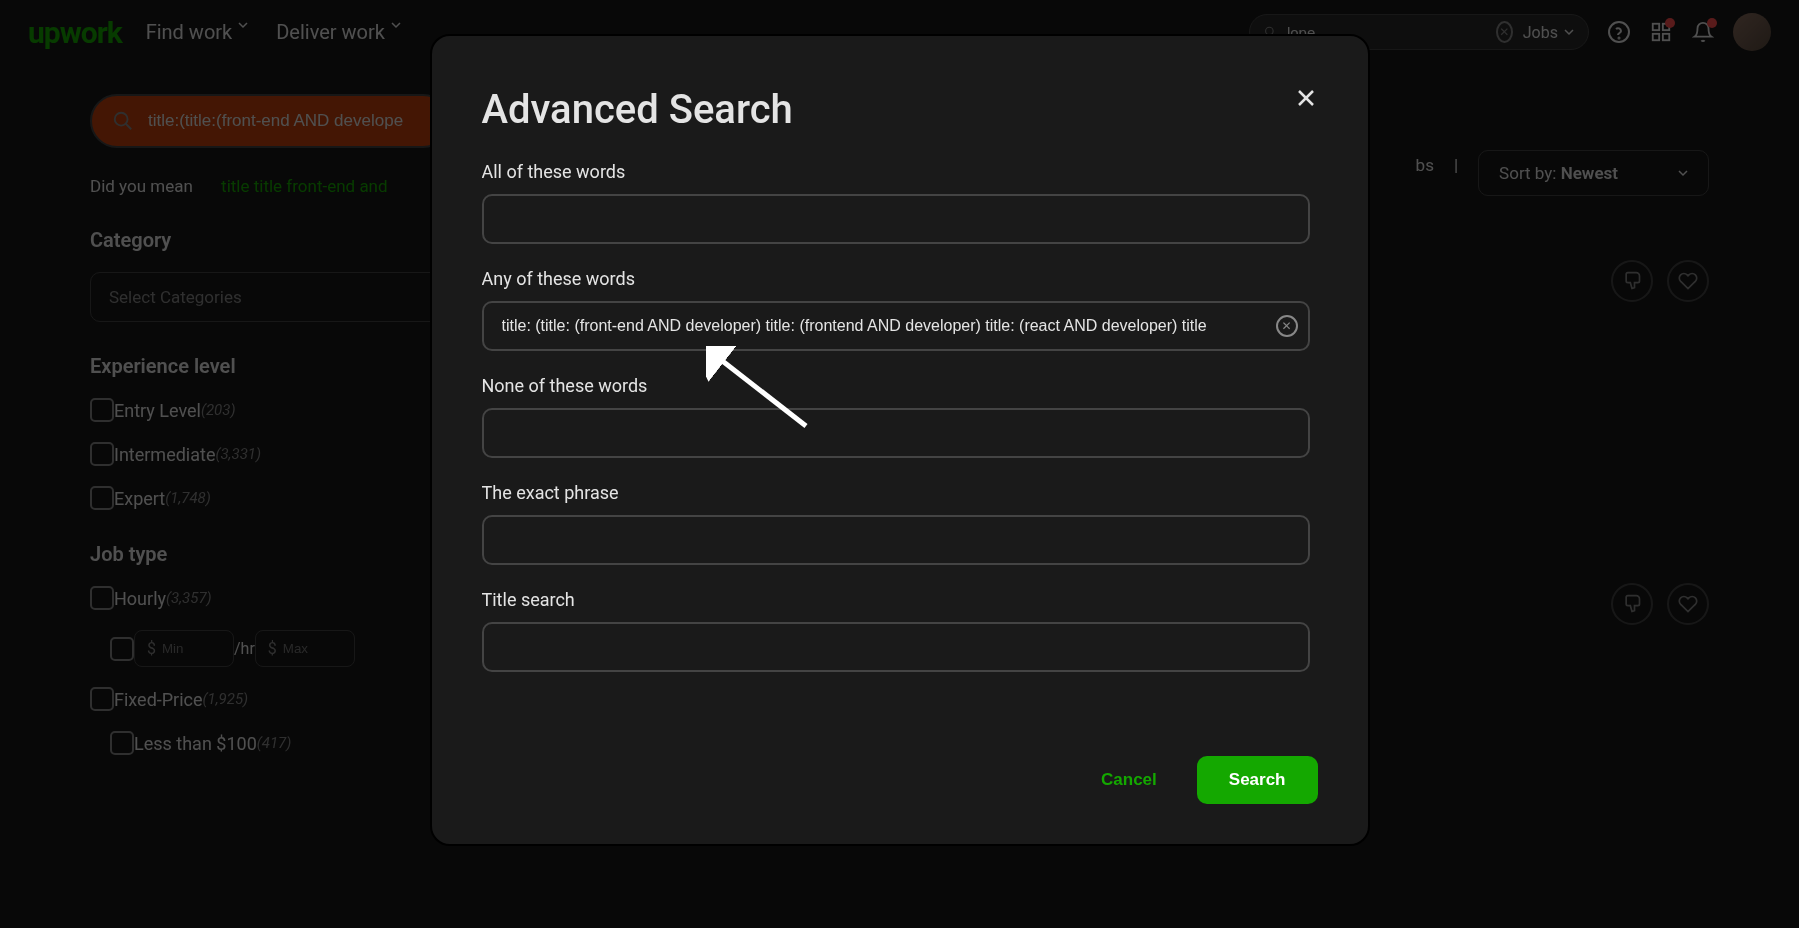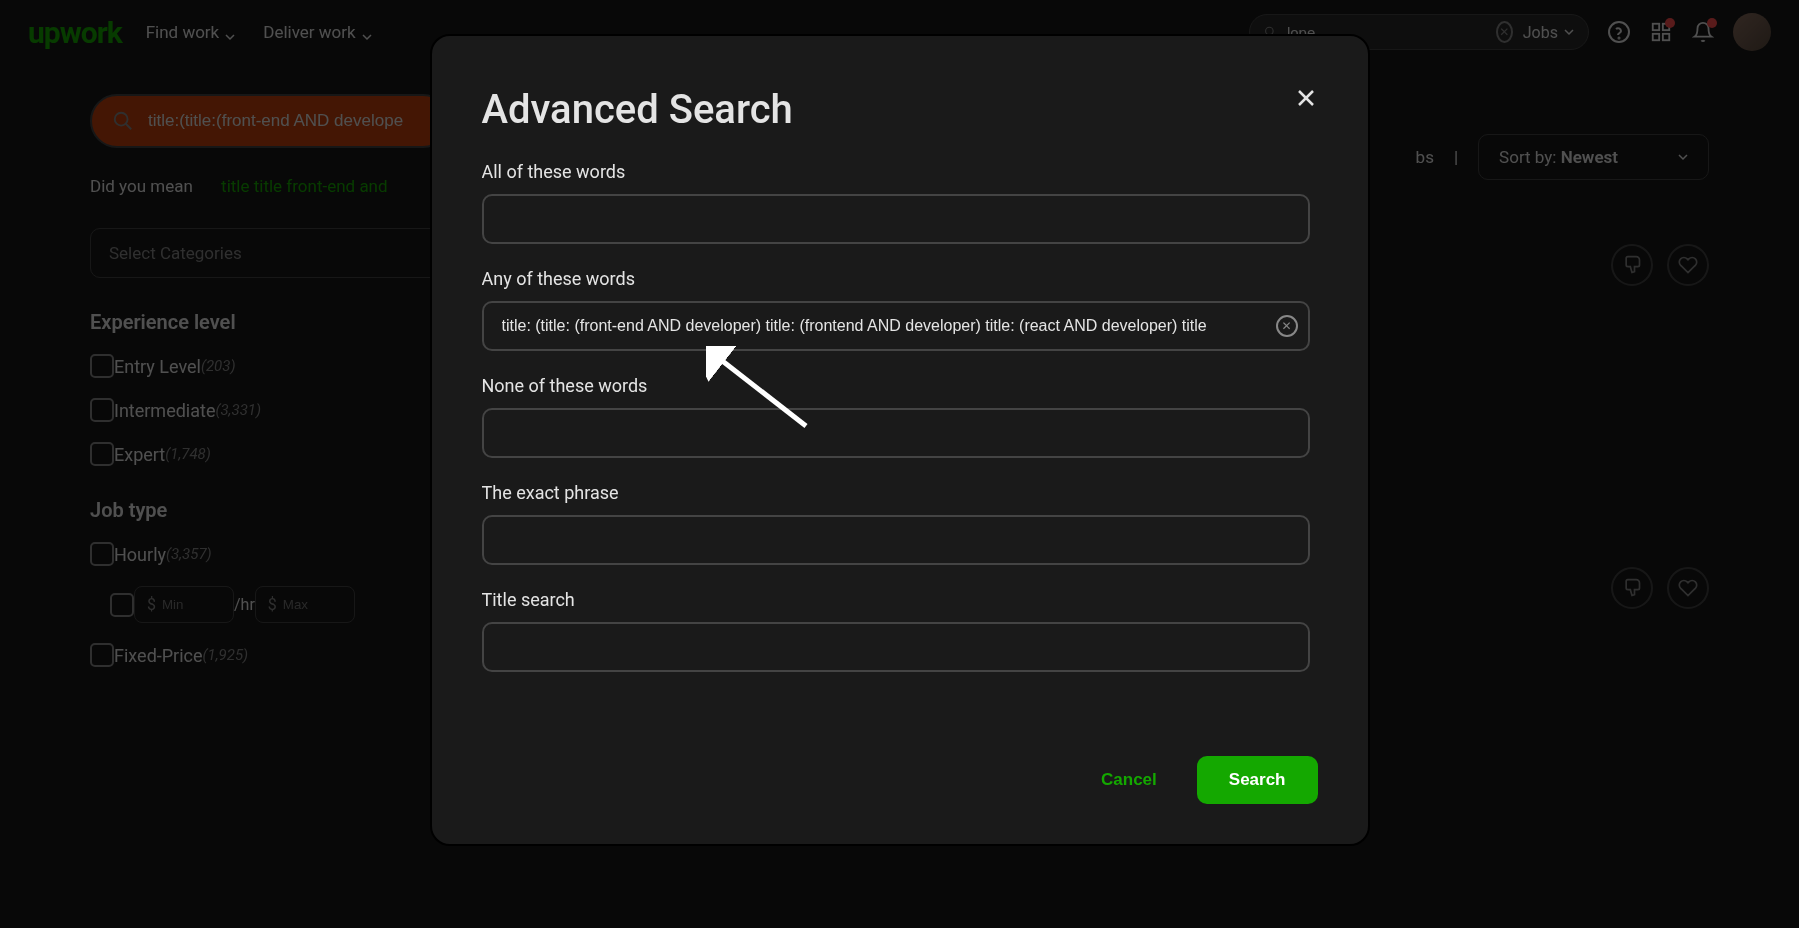--- a/index.html
+++ b/index.html
@@ -44,23 +44,23 @@
     }
     
     .nav-links {
       display: flex;
       gap: 28px;
       flex: 1;
     }
     
     .nav-item {
       color: #e4e4e4;
-      font-size: 17px;
-      display: flex;
-      align-items: flex-end;
+      font-size: 20px;
+      display: flex;
+      align-items: flex-start;
       gap: 6px;
     }
     
     .chevron-down {
       width: 10px;
       height: 10px;
     }
     
     .header-right {
       display: flex;
@@ -259,20 +259,21 @@
       color: #e4e4e4;
     }
     
     .sort-box {
       border: 1px solid #444;
       border-radius: 10px;
       padding: 12px 20px;
       display: flex;
       align-items: center;
       gap: 60px;
+      margin-top: 16px;
     }
     
     .job-card {
       margin-top: 40px;
       padding: 24px 0;
     }
     
     .job-actions {
       display: flex;
       justify-content: flex-end;
@@ -546,20 +547,21 @@
         </svg>
       <input type="text" value="title:(title:(front-end AND develope" style="">
     </div>
 
     <div class="did-you-mean">
       <span>Did you mean </span>
       <a href="#">title title front-end and</a>
     </div>
 
     <div class="filter-section">
+      <div class="filter-heading">Category</div>
       <div class="select-box">Select Categories</div>
     </div>
 
     <div class="filter-section">
       <div class="filter-heading">Experience level</div>
       <div class="checkbox-row">
         <div class="checkbox"></div>
         <span class="checkbox-label">Entry Level</span>
         <span class="count">(203)</span>
       </div>
@@ -591,20 +593,25 @@
         <span>/hr</span>
         <div class="price-input">
           <span>$</span>
           <input type="text" placeholder="Max" style="">
         </div>
       </div>
       <div class="checkbox-row">
         <div class="checkbox"></div>
         <span class="checkbox-label">Fixed-Price</span>
         <span class="count">(1,925)</span>
+      </div>
+      <div class="checkbox-row checkbox-sub">
+        <div class="checkbox"></div>
+        <span class="checkbox-label">Less than $100</span>
+        <span class="count">(417)</span>
       </div>
     </div>
   </div>
 
   <div class="content-area">
     <div style="color:#14a800; font-size:17px; margin-bottom: 20px;">
       <a href="#" style="color:#14a800; text-decoration:none;">t js and developer</a>
       <span style="color:#e4e4e4;"> ?</span>
     </div>
 

